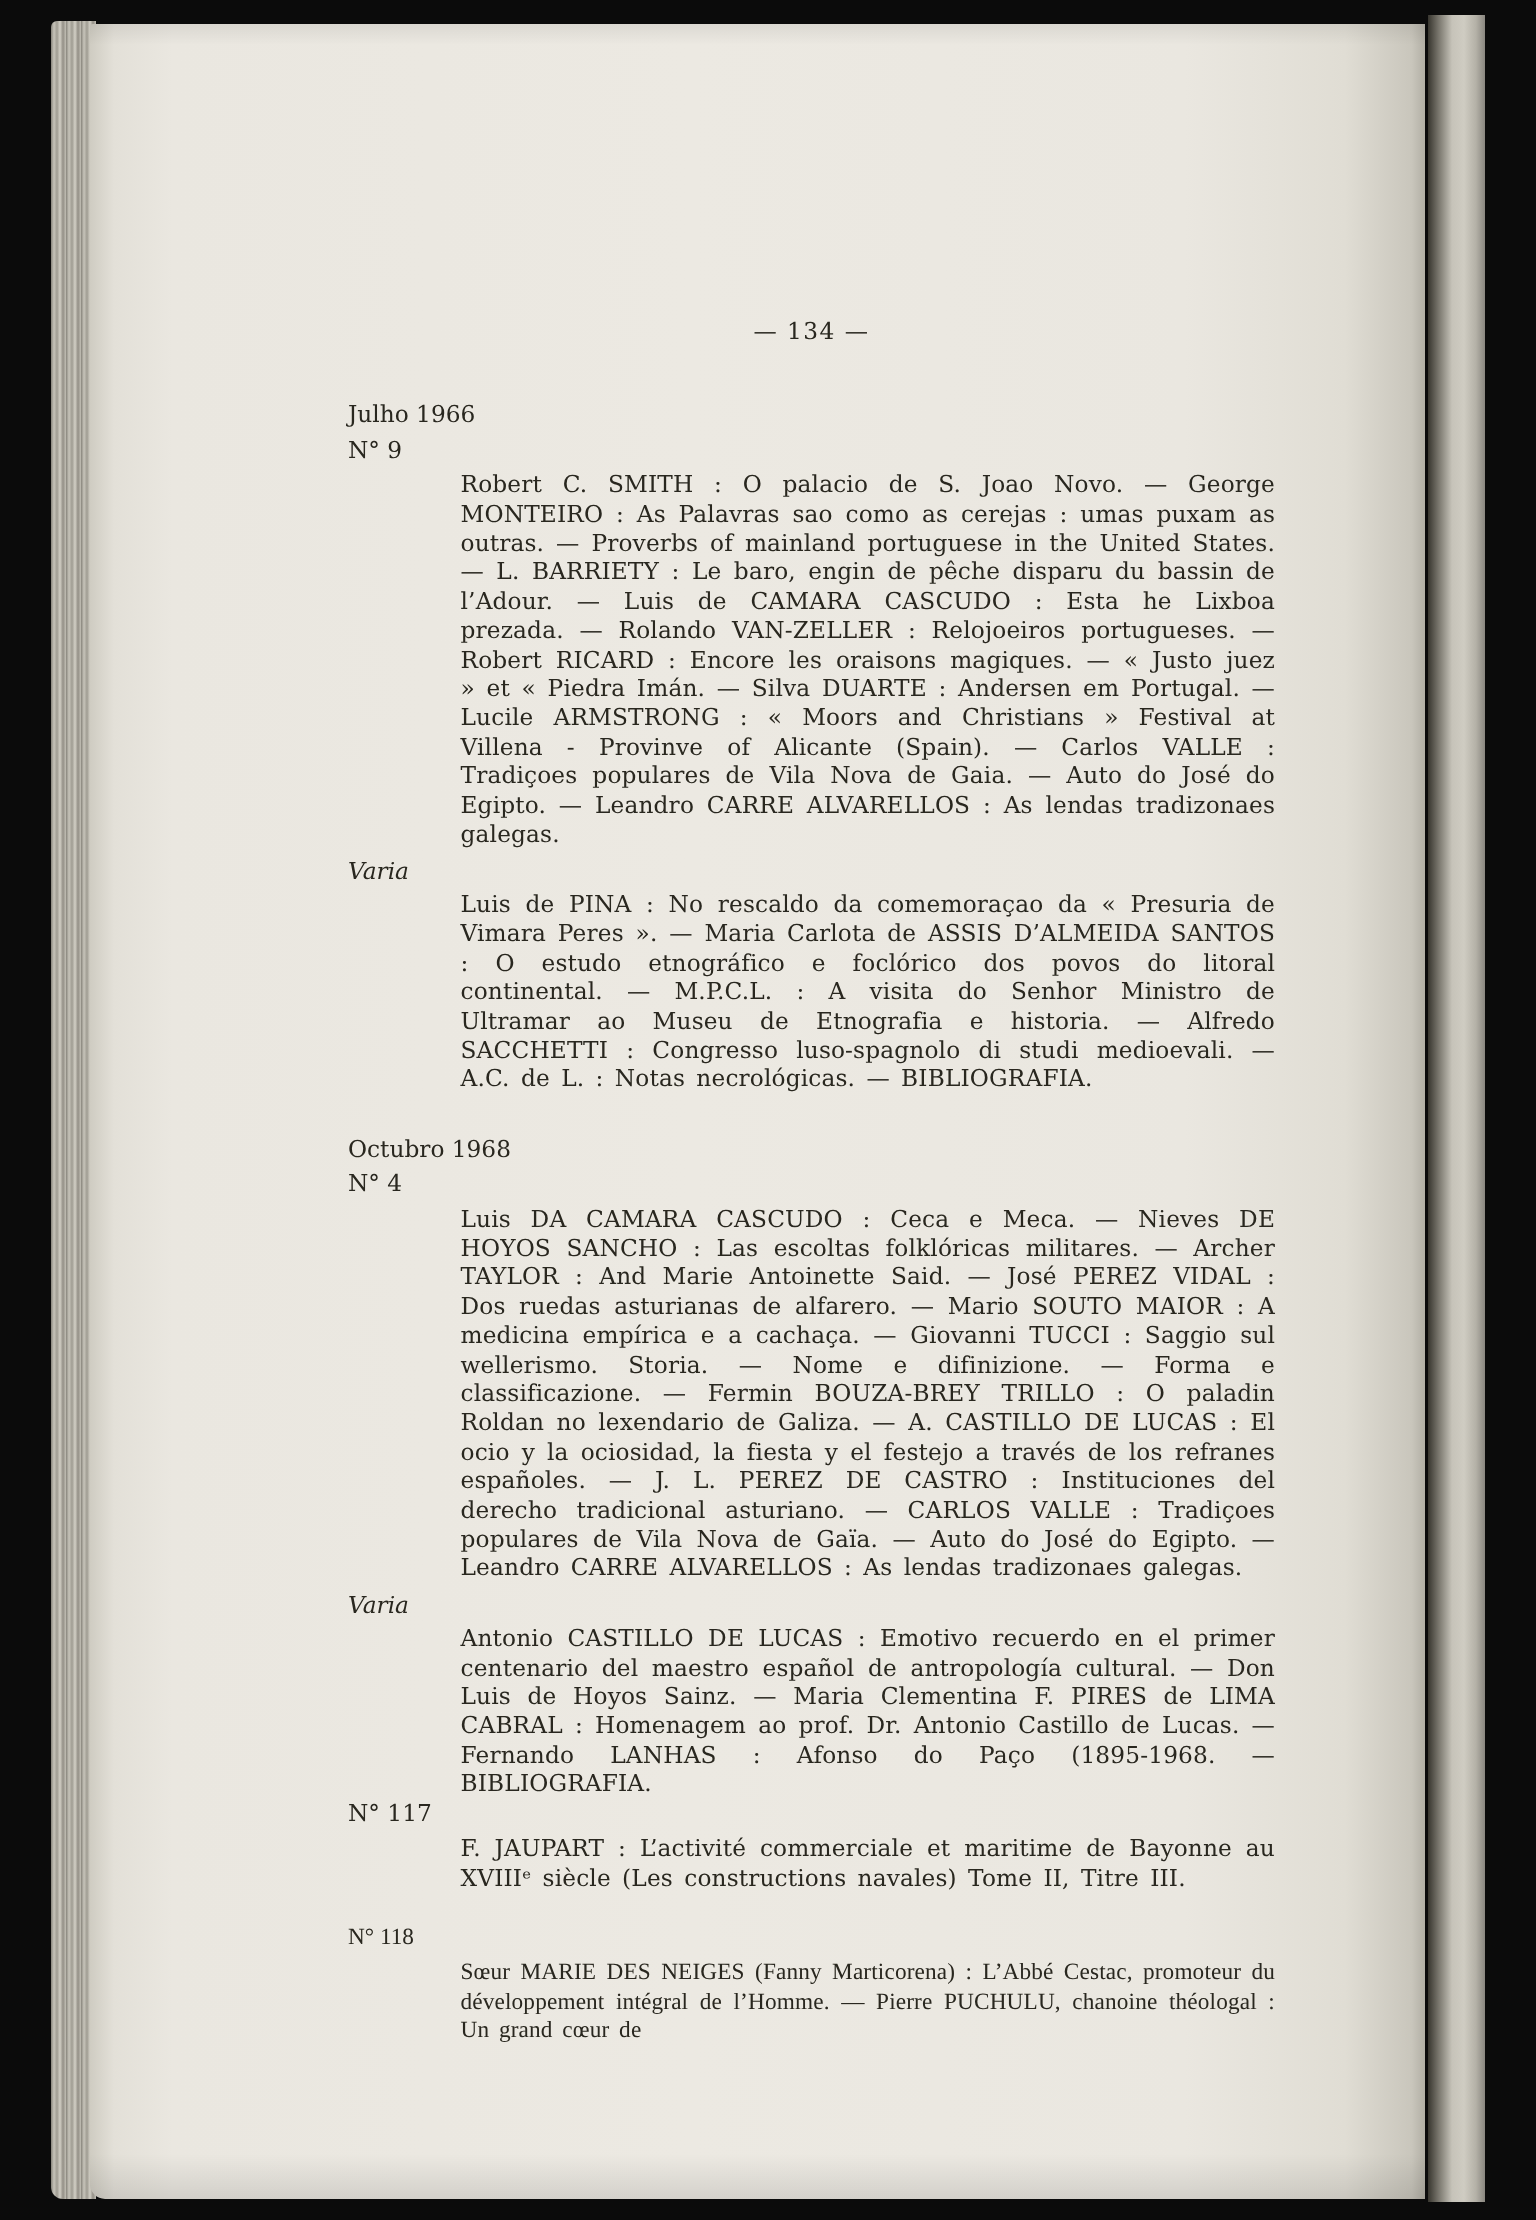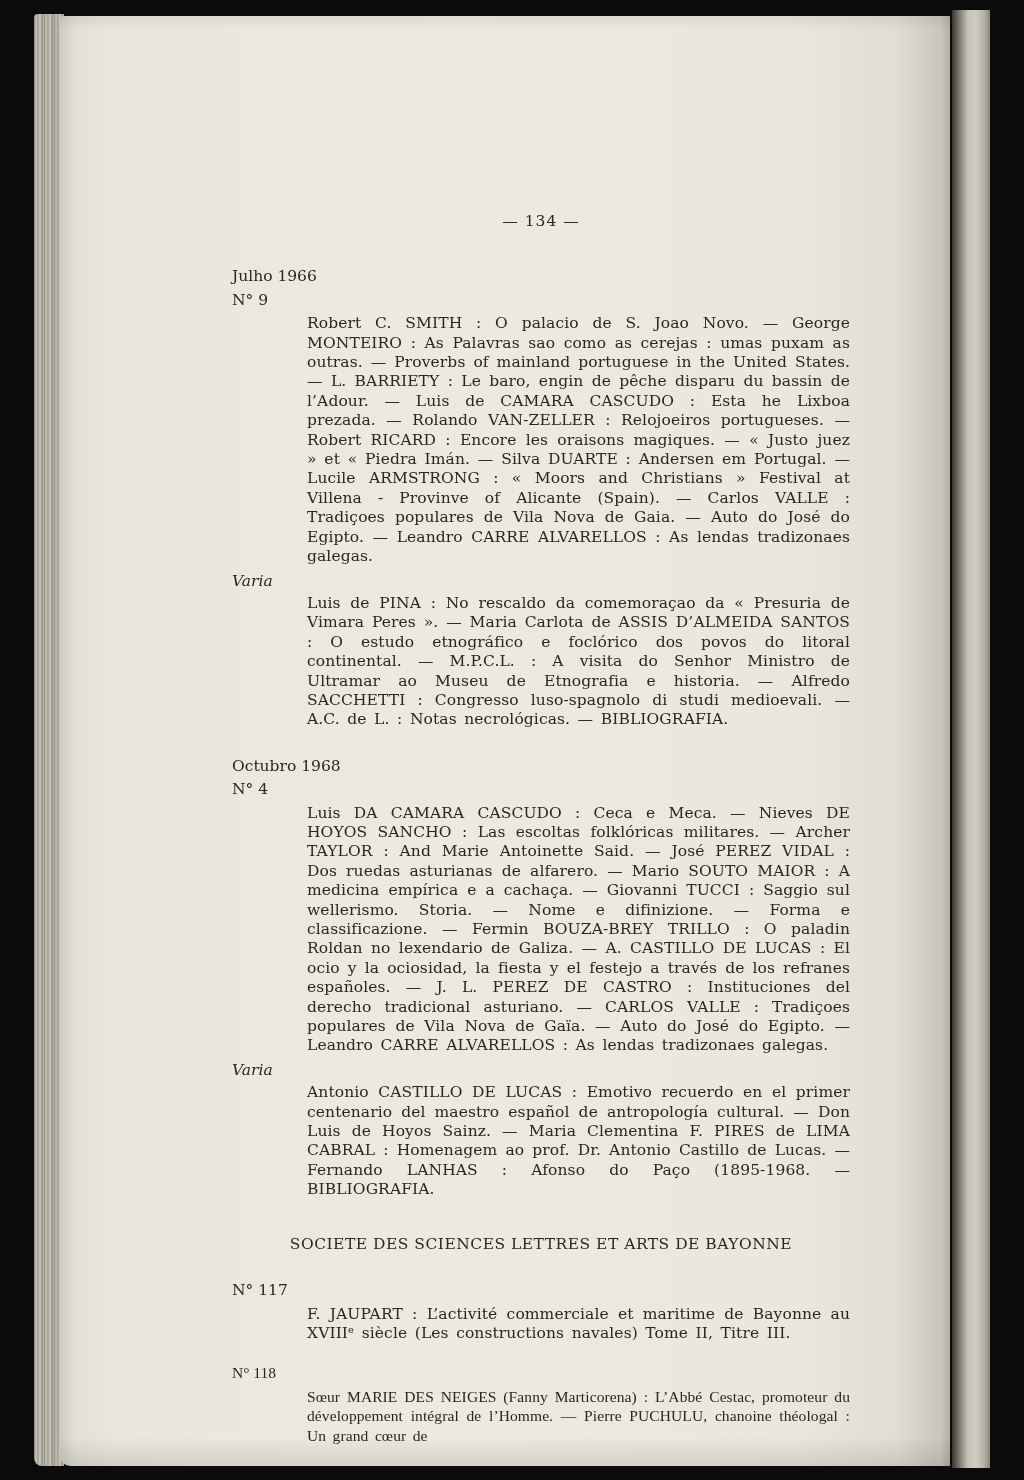--- a/index.html
+++ b/index.html
@@ -104,21 +104,20 @@
       </div>
 
       <div class="issue-block issue-gap">
         <div class="label">Octubro 1968</div>
         <div class="label">N° 4</div>
         <p class="entry">Luis DA CAMARA CASCUDO : Ceca e Meca. — Nieves DE HOYOS SANCHO : Las escoltas folklóricas militares. — Archer TAYLOR : And Marie Antoinette Said. — José PEREZ VIDAL : Dos ruedas asturianas de alfarero. — Mario SOUTO MAIOR : A medicina empírica e a cachaça. — Giovanni TUCCI : Saggio sul wellerismo. Storia. — Nome e difinizione. — Forma e classificazione. — Fermin BOUZA-BREY TRILLO : O paladin Roldan no lexendario de Galiza. — A. CASTILLO DE LUCAS : El ocio y la ociosidad, la fiesta y el festejo a través de los refranes españoles. — J. L. PEREZ DE CASTRO : Instituciones del derecho tradicional asturiano. — CARLOS VALLE : Tradiçoes populares de Vila Nova de Gaïa. — Auto do José do Egipto. — Leandro CARRE ALVARELLOS : As lendas tradizonaes galegas.</p>
         <div class="label varia-label">Varia</div>
         <p class="entry">Antonio CASTILLO DE LUCAS : Emotivo recuerdo en el primer centenario del maestro español de antropología cultural. — Don Luis de Hoyos Sainz. — Maria Clementina F. PIRES de LIMA CABRAL : Homenagem ao prof. Dr. Antonio Castillo de Lucas. — Fernando LANHAS : Afonso do Paço (1895-1968. — BIBLIOGRAFIA.</p>
       </div>
 
-      <div class="section-heading">SOCIETE DES SCIENCES LETTRES ET ARTS DE BAYONNE</div>
 
       <div class="issue-block">
         <div class="label">N° 117</div>
         <p class="entry">F. JAUPART : L’activité commerciale et maritime de Bayonne au XVIIIᵉ siècle (Les constructions navales) Tome II, Titre III.</p>
       </div>
 
       <div class="issue-block small-gap">
         <div class="label">N° 118</div>
         <p class="entry">Sœur MARIE DES NEIGES (Fanny Marticorena) : L’Abbé Cestac, promoteur du développement intégral de l’Homme. — Pierre PUCHULU, chanoine théologal : Un grand cœur de</p>
       </div>

